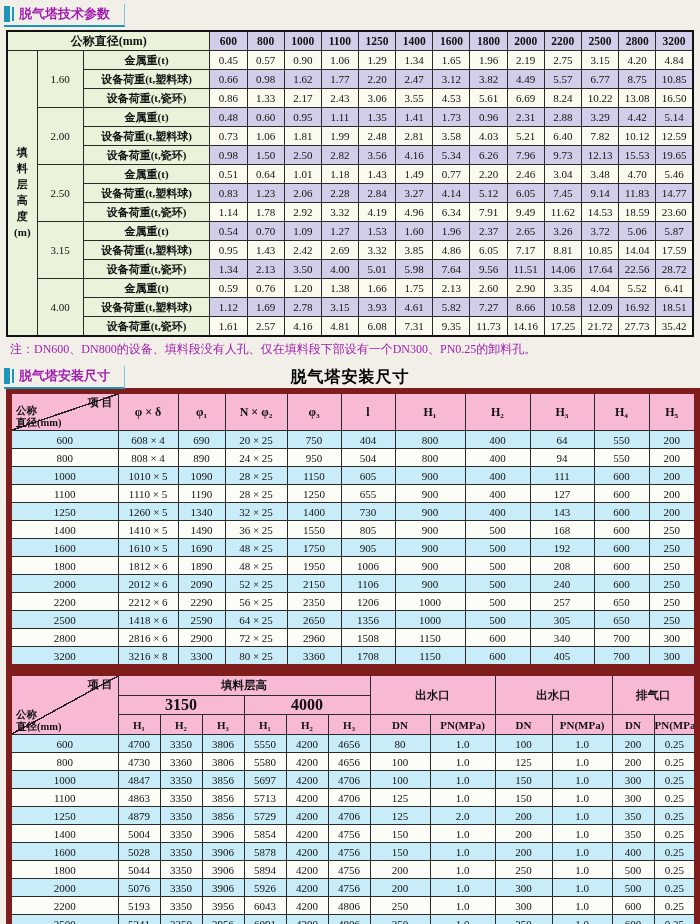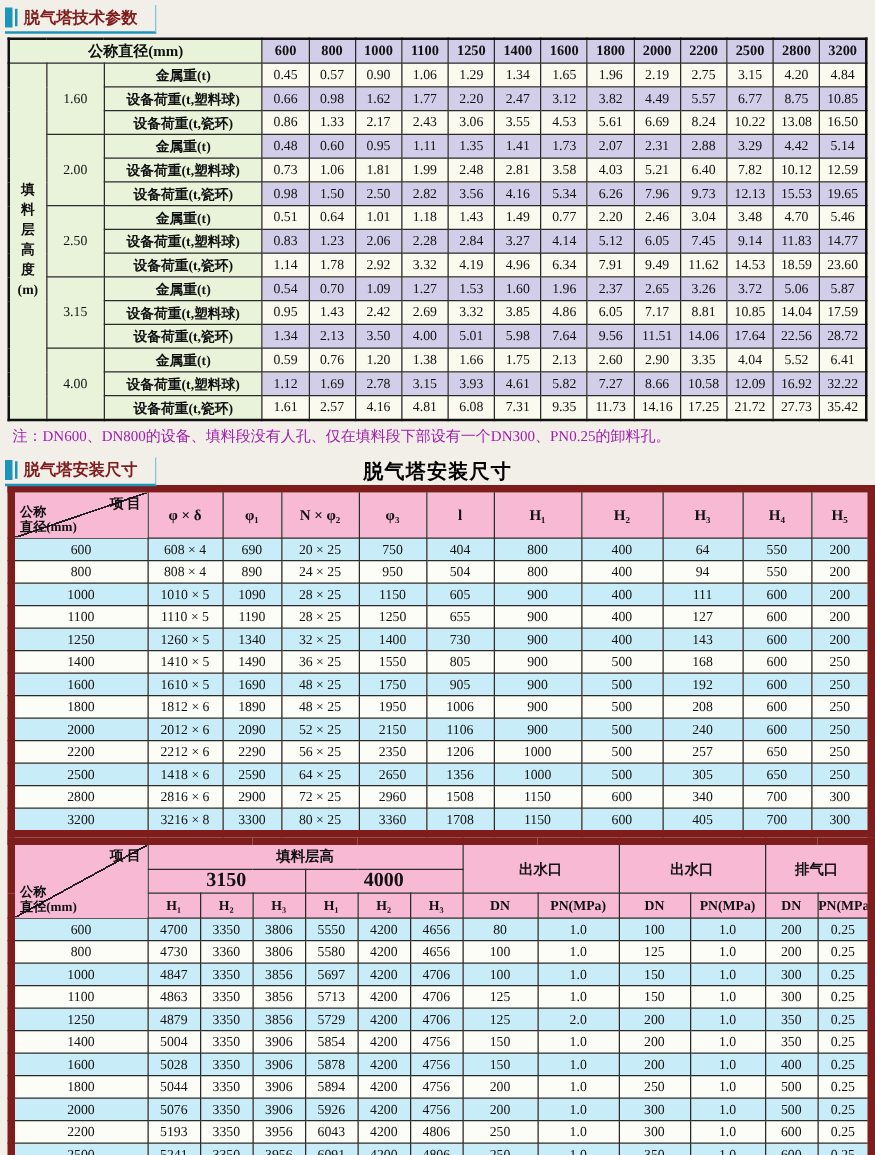--- a/index.html
+++ b/index.html
@@ -9,21 +9,21 @@
     overflow:hidden;
   }
   
   .sec-tag{
     display:inline-flex;align-items:center;gap:5px;
     margin:4px 0 3px 4px;padding:1px 14px 2px 0;
     border-bottom:2px solid #1d94ba;border-right:1px solid #7fc4d8;
   }
   .tag-bar{display:inline-block;width:6px;height:16px;background:#1d94ba;}
   .tag-bar2{display:inline-block;width:2px;height:14px;background:#1d94ba;margin-left:-3px;}
-  .tag-text{color:#7f1d1d;font-weight:bold;font-size:13px;font-family:"Liberation Sans",sans-serif;}
+  .tag-text{color:#a21caf;font-weight:bold;font-size:13px;font-family:"Liberation Sans",sans-serif;}
   .sec2-head{position:relative;height:24px;margin-top:6px;}
   .sec2-head .sec-tag{position:absolute;left:0;top:0;margin-top:2px;}
   .sec2-title{
     position:absolute;left:50%;top:3px;transform:translateX(-50%);
     font-weight:bold;font-size:16px;color:#000;letter-spacing:1px;
     font-family:"Liberation Sans",sans-serif;
   }
   
   table{border-collapse:collapse;table-layout:fixed;margin-left:6px;}
   td{border:1px solid #2a2a2a;text-align:center;vertical-align:middle;
@@ -155,21 +155,21 @@
         <tr>
           <td class="green height-cell" rowspan="3">2.00</td>
           <td class="green row-label">金属重(t)</td>
           <td class="lav">0.48</td>
           <td class="lav">0.60</td>
           <td class="lav">0.95</td>
           <td class="lav">1.11</td>
           <td class="lav">1.35</td>
           <td class="lav">1.41</td>
           <td class="lav">1.73</td>
-          <td class="lav">2.07</td>
+          <td class="lav">0.96</td>
           <td class="lav">2.31</td>
           <td class="lav">2.88</td>
           <td class="lav">3.29</td>
           <td class="lav">4.42</td>
           <td class="lav">5.14</td>
         </tr>
         <tr>
           <td class="green row-label">设备荷重(t,塑料球)</td>
           <td class="cream">0.73</td>
           <td class="cream">1.06</td>
@@ -323,21 +323,21 @@
           <td class="lav">2.78</td>
           <td class="lav">3.15</td>
           <td class="lav">3.93</td>
           <td class="lav">4.61</td>
           <td class="lav">5.82</td>
           <td class="lav">7.27</td>
           <td class="lav">8.66</td>
           <td class="lav">10.58</td>
           <td class="lav">12.09</td>
           <td class="lav">16.92</td>
-          <td class="lav">32.22</td>
+          <td class="lav">18.51</td>
         </tr>
         <tr>
           <td class="green row-label">设备荷重(t,瓷环)</td>
           <td class="cream">1.61</td>
           <td class="cream">2.57</td>
           <td class="cream">4.16</td>
           <td class="cream">4.81</td>
           <td class="cream">6.08</td>
           <td class="cream">7.31</td>
           <td class="cream">9.35</td>

